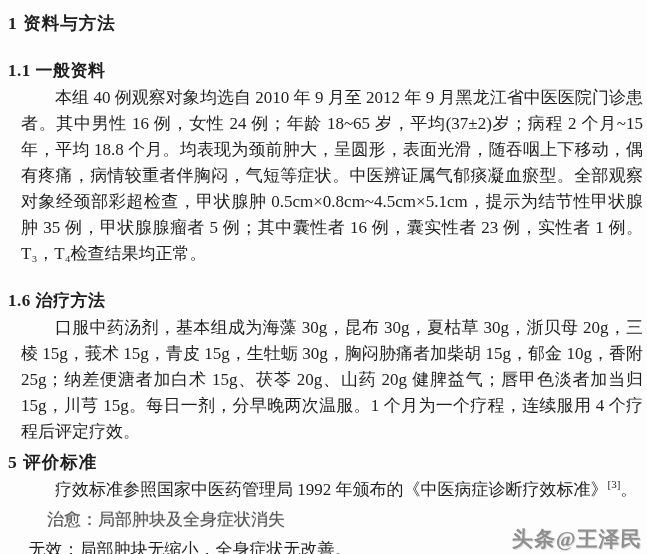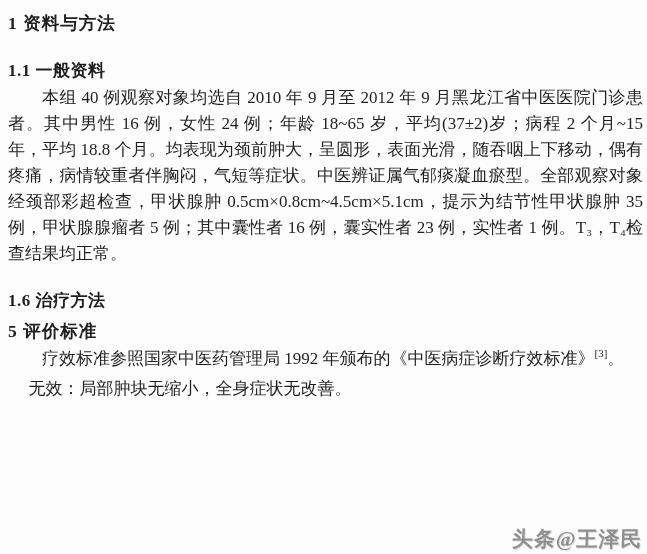--- a/index.html
+++ b/index.html
@@ -28,21 +28,21 @@
     letter-spacing: 1px;
   }
   .heading-l2 {
     font-size: 17px;
     font-weight: bold;
     margin: 20px 0 0 0;
     line-height: 27px;
     letter-spacing: 0.5px;
   }
   .para {
-    margin: 1px 0 0 0;
+    margin: 1px 0 0 13px;
     text-align: justify;
     text-indent: 2em;
     text-justify: inter-ideograph;
   }
   .ref-sup {
     font-size: 11px;
     vertical-align: super;
     line-height: 0;
   }
   .criterion {
@@ -77,24 +77,26 @@
 <div class="page">
 
   <h2 class="heading-l1">1 资料与方法</h2>
 
   <h3 class="heading-l2">1.1 一般资料</h3>
 
   <p class="para">本组 40 例观察对象均选自 2010 年 9 月至 2012 年 9 月黑龙江省中医医院门诊患者。其中男性 16 例，女性 24 例；年龄 18~65 岁，平均(37±2)岁；病程 2 个月~15 年，平均 18.8 个月。均表现为颈前肿大，呈圆形，表面光滑，随吞咽上下移动，偶有疼痛，病情较重者伴胸闷，气短等症状。中医辨证属气郁痰凝血瘀型。全部观察对象经颈部彩超检查，甲状腺肿 0.5cm×0.8cm~4.5cm×5.1cm，提示为结节性甲状腺肿 35 例，甲状腺腺瘤者 5 例；其中囊性者 16 例，囊实性者 23 例，实性者 1 例。T₃，T₄检查结果均正常。</p>
 
   <h3 class="heading-l2">1.6 治疗方法</h3>
 
+  <p class="para">口服中药汤剂，基本组成为海藻 30g，昆布 30g，夏枯草 30g，浙贝母 20g，三棱 15g，莪术 15g，青皮 15g，生牡蛎 30g，胸闷胁痛者加柴胡 15g，郁金 10g，香附 25g；纳差便溏者加白术 15g、茯苓 20g、山药 20g 健脾益气；唇甲色淡者加当归 15g，川芎 15g。每日一剂，分早晚两次温服。1 个月为一个疗程，连续服用 4 个疗程后评定疗效。</p>
 
   <h2 class="heading-l1">5 评价标准</h2>
 
   <p class="para"><span>疗效标准参照国家中医药管理局 1992 年颁布的《中医病症诊断疗效标准》</span><span class="ref-sup">[3]</span><span>。</span></p>
 
+  <p class="criterion criterion-cured">治愈：局部肿块及全身症状消失</p>
 
 
   <p class="criterion criterion-ineffective">无效：局部肿块无缩小，全身症状无改善。</p>
 
   <div class="watermark">头条@王泽民</div>
 
 </div>
 
 </body></html>

